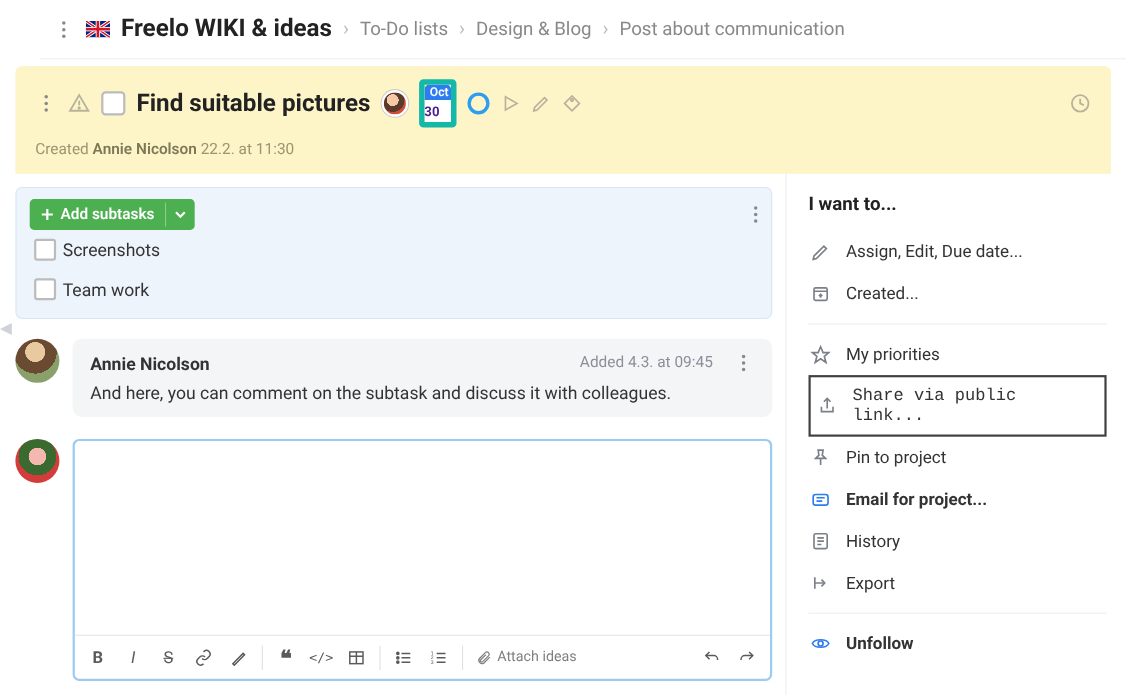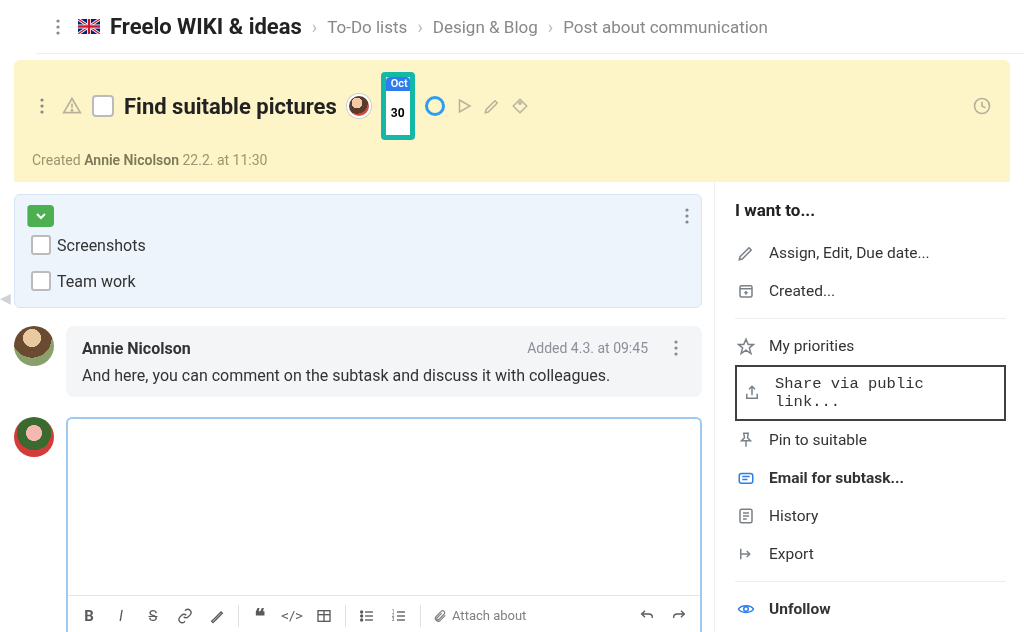--- a/index.html
+++ b/index.html
@@ -41,21 +41,21 @@
   }
   .avatar-sm {
     width:24px; height:24px; border-radius:50%; background: radial-gradient(circle at 40% 35%, #f5c9a6 0 30%, #5a3a2a 31% 60%, #d14b3b 61% 100%);
     border:2px solid #fff; box-shadow:0 0 0 1px #ccc;
   }
   .date-badge {
     background:#2d7cf0; color:#fff; font-size:11px; font-weight:600; border-radius:4px 4px 0 0;
     padding:1px 5px; text-align:center; line-height:1.1;
   }
   .date-badge-wrap { display:flex; flex-direction:column; width:34px; border-radius:4px; overflow:hidden; border:5px solid #14b8a6;}
-  .date-badge-day { background:#fff; color:#000000; font-size:12px; font-weight:700; text-align:center; padding:15px 0;}
+  .date-badge-day { background:#fff; color:#4c1d95; font-size:12px; font-weight:700; text-align:left; padding:3px 0;}
   .status-ring { width:20px; height:20px; border:3px solid #2d9df0; border-radius:50%; }
   .tool-icon { width:18px; height:18px; color:#b9b29a; }
   .task-row2 { margin-top:12px; font-size:14px; color:#9b9570; }
   .task-row2 b { color:#7d7958; font-weight:600; }
   .clock-right { margin-left:auto; color:#b9b29a; }
 
   
   .main-flex {
     display:flex;
     margin: 0 14px;
@@ -221,20 +221,28 @@
     <span>22.2. at 11:30</span>
   </div>
 </div>
 
 <div class="main-flex">
   <div class="left-col">
 
     <div class="subtasks-panel">
       <div style="display:flex; align-items:center;">
         <div class="add-sub-btn">
+          <div class="main">
+            <span>
+              <svg width="12" height="12" viewBox="0 0 12 12">
+                  <path d="M6 1 V11 M1 6 H11" stroke="#fff" stroke-width="2"></path>
+                </svg>
+            </span>
+            <span>Add subtasks</span>
+          </div>
           <div class="caret">
             <svg width="10" height="10" viewBox="0 0 10 10">
                 <path d="M1 3 L5 7 L9 3" stroke="#fff" stroke-width="2" fill="none"></path>
               </svg>
           </div>
         </div>
         <div style="flex:1"></div>
         <div class="panel-kebab">
           <svg width="4" height="16" viewBox="0 0 4 16">
               <circle cx="2" cy="2" r="1.6" fill="currentColor"></circle>
@@ -325,21 +333,21 @@
                 <line x1="9" y1="12" x2="21" y2="12"></line>
                 <text x="1" y="20" font-size="7" fill="currentColor" stroke="none">3</text>
                 <line x1="9" y1="18" x2="21" y2="18"></line>
               </svg>
           </div>
           <div class="tb-sep"></div>
           <div class="tb-attach">
             <svg width="14" height="14" viewBox="0 0 24 24" fill="none" stroke="currentColor" stroke-width="2">
                 <path d="M21 11l-9 9a5 5 0 0 1-7-7l9-9a3.5 3.5 0 0 1 5 5l-9 9a2 2 0 0 1-3-3l8-8"></path>
               </svg>
-            <span>Attach about</span>
+            <span>Attach ideas</span>
           </div>
           <div style="flex:1"></div>
           <div class="tb-btn">
             <svg width="16" height="16" viewBox="0 0 24 24" fill="none" stroke="currentColor" stroke-width="2">
                 <path d="M9 14 L4 9 L9 4"></path>
                 <path d="M4 9 H15 a5 5 0 0 1 5 5 v1"></path>
               </svg>
           </div>
           <div class="tb-btn">
             <svg width="16" height="16" viewBox="0 0 24 24" fill="none" stroke="currentColor" stroke-width="2">
@@ -398,32 +406,32 @@
       <span>Share via public link...</span>
     </div>
 
     <div class="side-item">
       <span class="sicon">
         <svg width="18" height="18" viewBox="0 0 24 24" fill="none" stroke="currentColor" stroke-width="2">
             <path d="M9 3 h6 l-1 6 l4 4 h-12 l4-4 Z"></path>
             <line x1="12" y1="13" x2="12" y2="21"></line>
           </svg>
       </span>
-      <span>Pin to suitable</span>
+      <span>Pin to project</span>
     </div>
 
     <div class="side-item bold email">
       <span class="sicon">
         <svg width="18" height="18" viewBox="0 0 24 24" fill="none" stroke="currentColor" stroke-width="2">
             <rect x="3" y="6" width="18" height="13" rx="3"></rect>
             <path d="M7 10 h10"></path>
             <path d="M7 14 h7"></path>
           </svg>
       </span>
-      <span>Email for subtask...</span>
+      <span>Email for project...</span>
     </div>
 
     <div class="side-item">
       <span class="sicon">
         <svg width="18" height="18" viewBox="0 0 24 24" fill="none" stroke="currentColor" stroke-width="2">
             <rect x="4" y="3" width="16" height="18" rx="2"></rect>
             <line x1="8" y1="8" x2="16" y2="8"></line>
             <line x1="8" y1="12" x2="16" y2="12"></line>
             <line x1="8" y1="16" x2="13" y2="16"></line>
           </svg>

